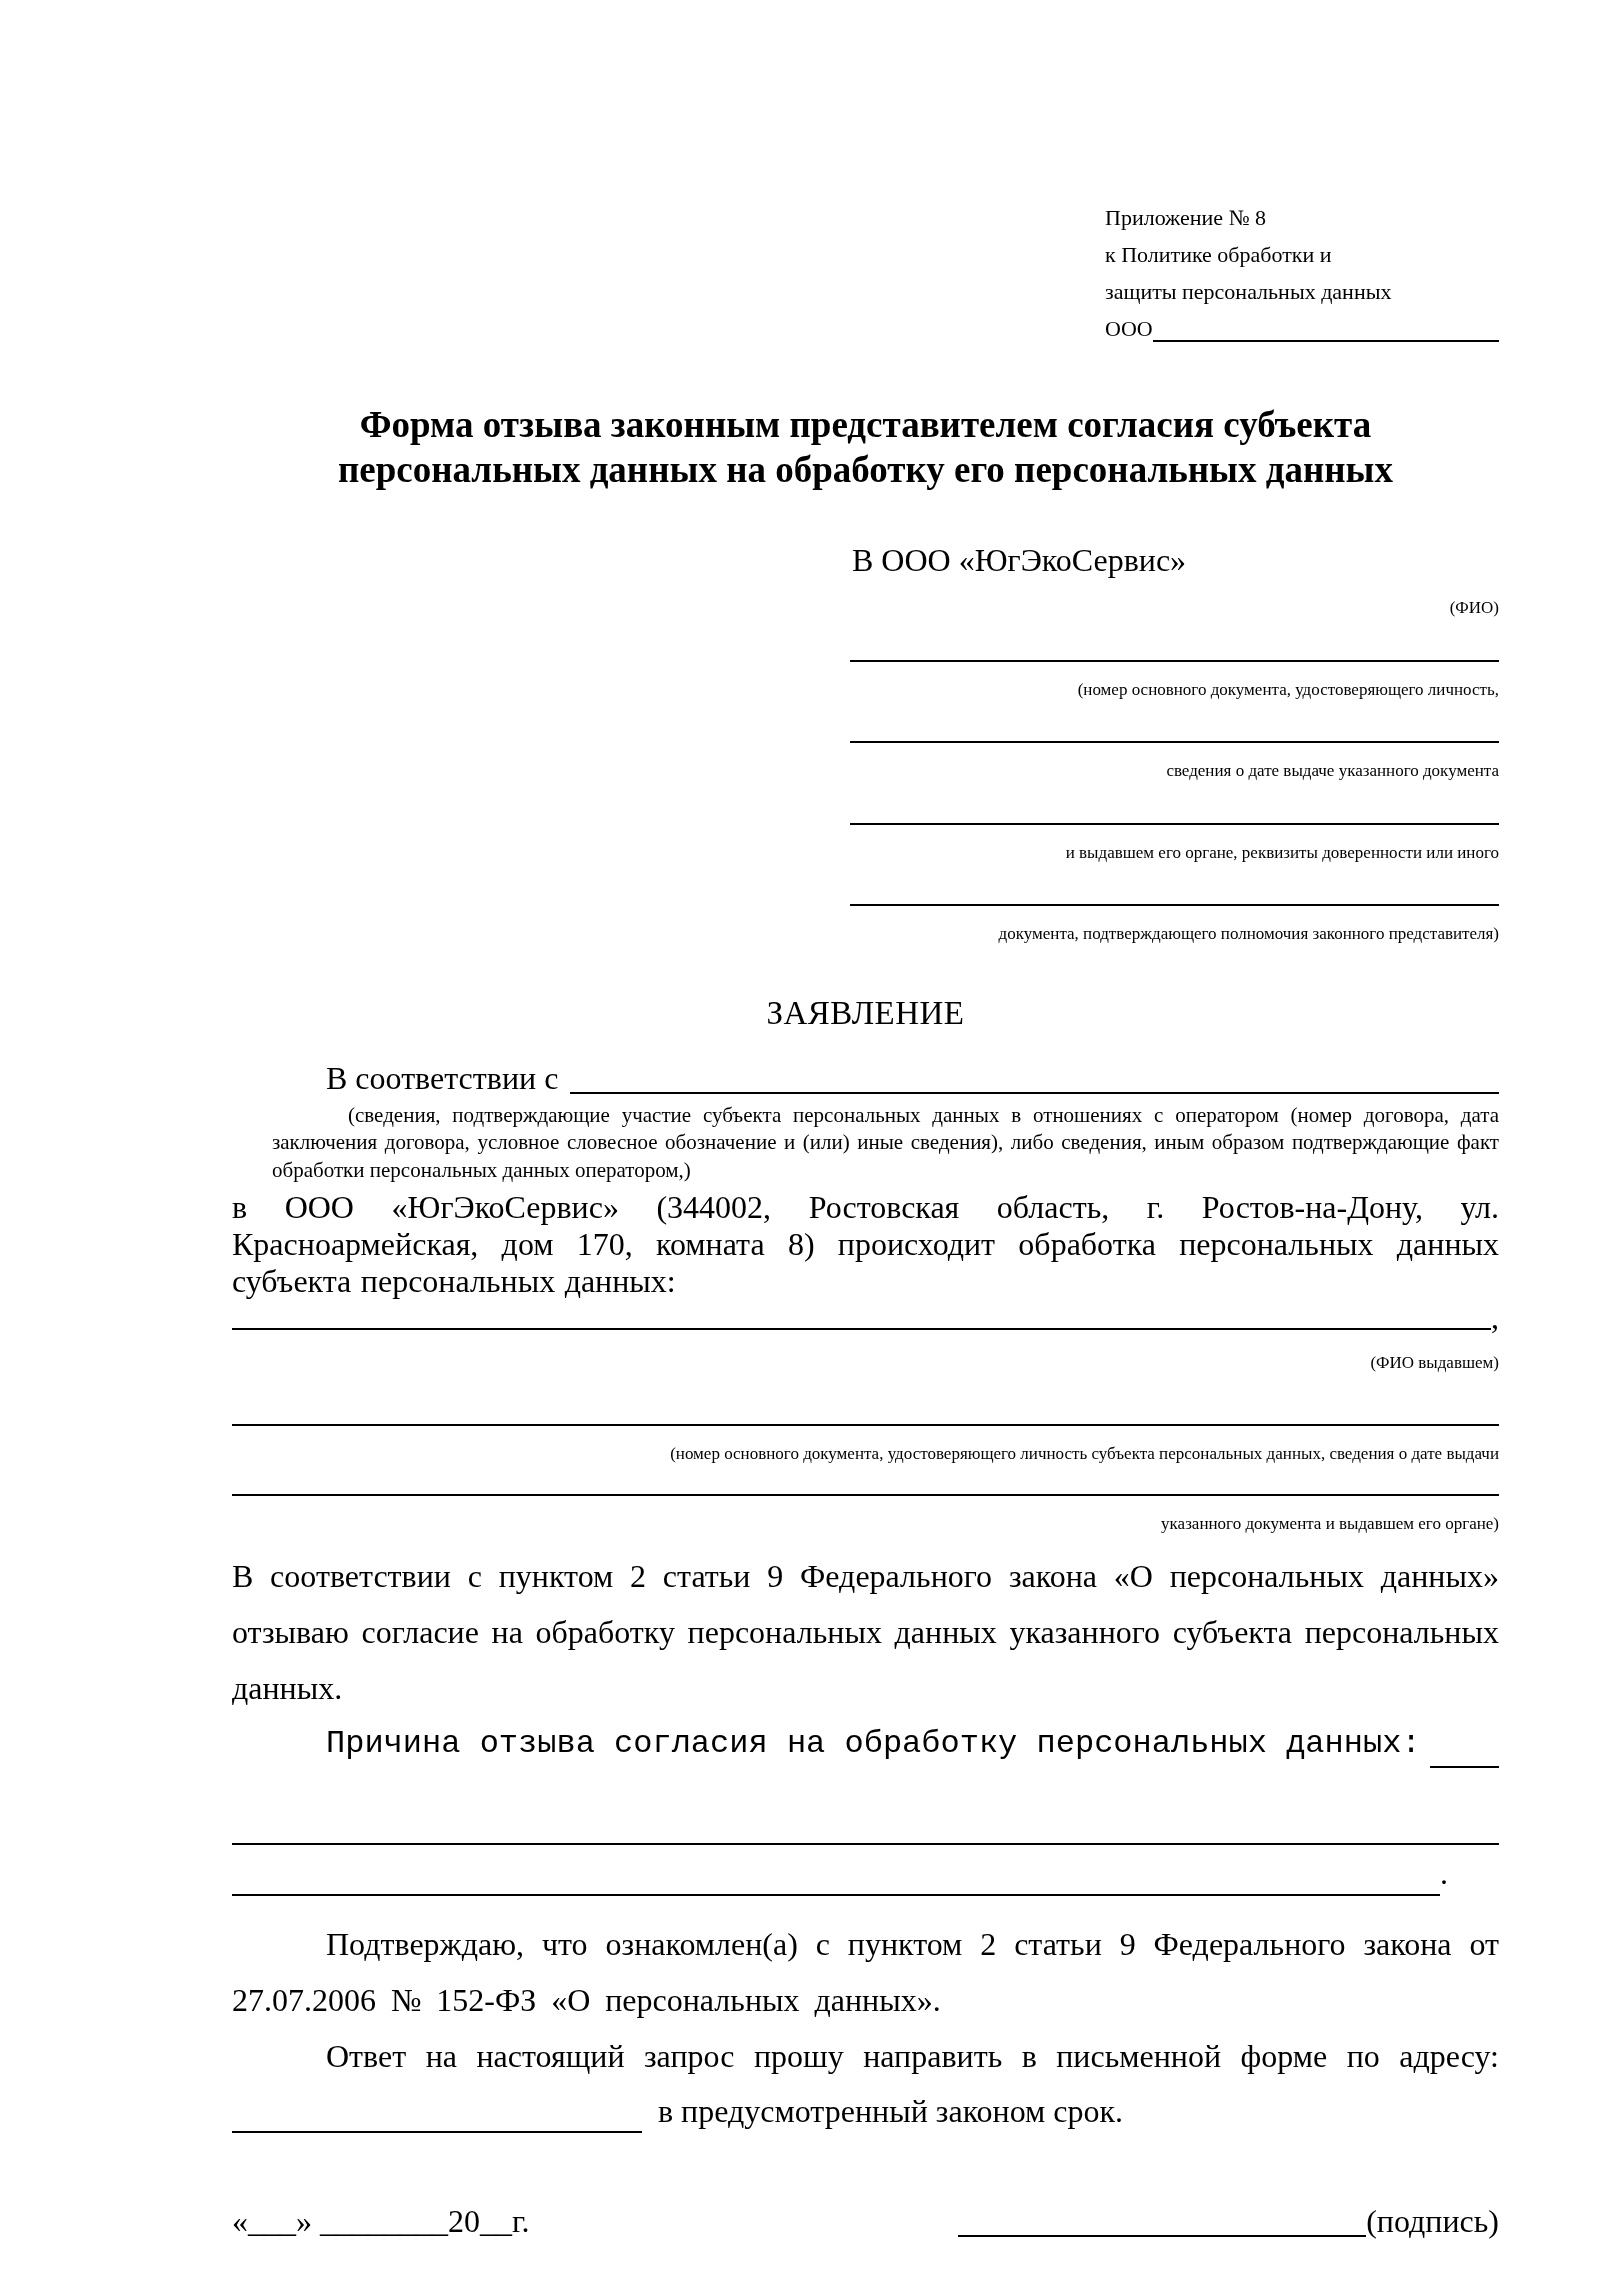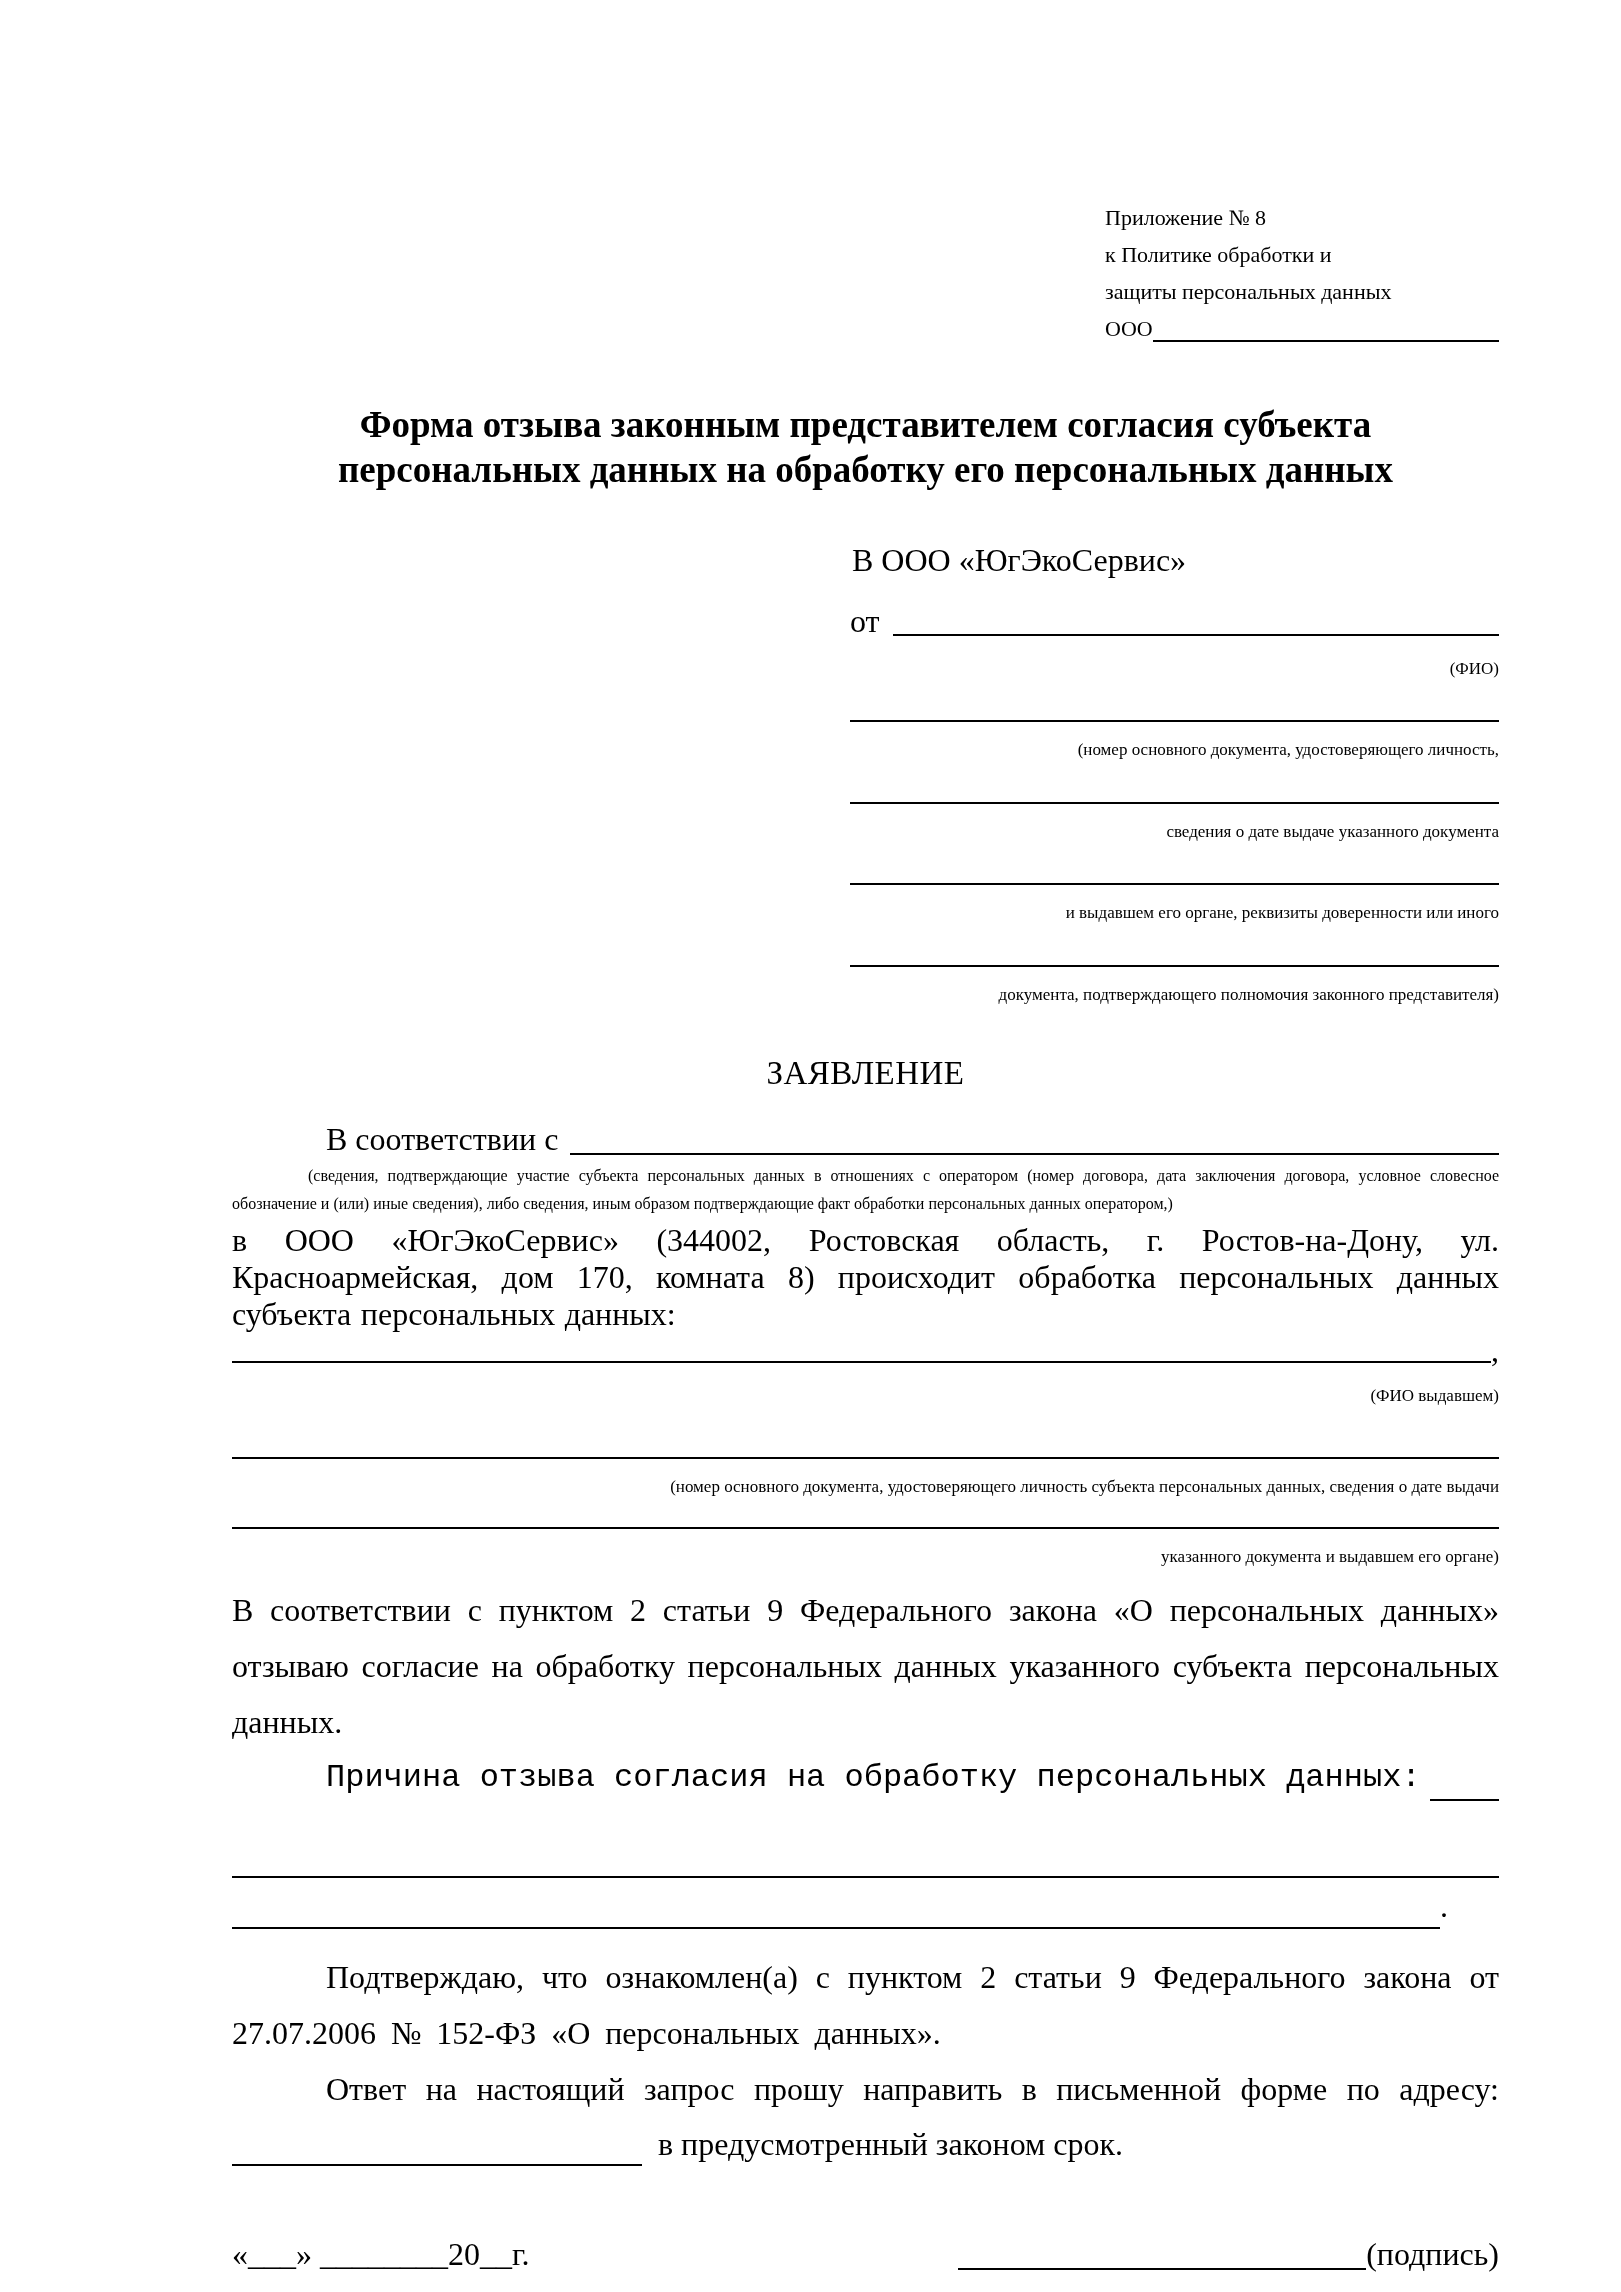--- a/index.html
+++ b/index.html
@@ -22,21 +22,21 @@
   .title { margin-top: 55px; text-align: center; font-weight: bold; font-size: 37px; line-height: 45px; }
   .addressee { width: 649px; margin-left: 618px; margin-top: 49px; }
   .to-line { padding-left: 2px; line-height: 39px; }
   .from-row { display: flex; align-items: flex-end; margin-top: 21.6px; line-height: 39px; }
   .from-row .from-label { white-space: nowrap; margin-right: 13.7px; }
   .cap { font-size: 17px; line-height: 25.5px; text-align: right; margin-top: 15px; }
   .blank-sm { height: 39px; border-bottom: 2.9px solid #000; }
   .heading { margin-top: 45px; text-align: center; font-size: 33px; letter-spacing: 0.5px; line-height: 43px; }
   .intro-row { display: flex; align-items: flex-end; margin-top: 23.5px; padding-left: 94px; line-height: 41px; }
   .intro-row .intro-label { white-space: nowrap; margin-right: 11.8px; }
-  .intro-caption { font-size: 16px; line-height: 27.4px; text-align: justify; text-indent: 76px; margin-top: 2.9px; }
+  .intro-caption { font-size: 21px; line-height: 27.4px; text-align: justify; text-indent: 76px; margin-top: 2.9px; margin-left: 40px; }
   .p-operator { margin-top: 4.9px; line-height: 37px; text-align: justify; word-spacing: 1.5px; }
   .subject-row { display: flex; align-items: flex-end; height: 35px; line-height: 35px; }
   .blank-w1 { margin-top: 7.8px; height: 41px; border-bottom: 2.9px solid #000; }
   .blank-w2 { height: 27.4px; border-bottom: 2.9px solid #000; }
   .p-withdraw { margin-top: 11.8px; line-height: 56px; text-align: justify; word-spacing: 3.9px; }
   .reason-row { display: flex; align-items: flex-end; padding-left: 94px; height: 56px; line-height: 56px; font-family: Liberation Mono, monospace; }
   .reason-row .reason-label { white-space: nowrap; margin-right: 9.8px; }
   .blank-b1 { margin-top: 25.5px; height: 45px; border-bottom: 2.9px solid #000; }
   .dot-row { display: flex; align-items: flex-end; height: 57px; line-height: 57px; }
   .line-fixed { width: 1208px; border-bottom: 2.9px solid #000; height: 0; align-self: flex-end; margin-bottom: 5.9px; }
@@ -63,24 +63,20 @@
     </div>
   </div>
 
   <div class="title">
     <div>Форма отзыва законным представителем согласия субъекта</div>
     <div>персональных данных на обработку его персональных данных</div>
   </div>
 
   <div class="addressee">
     <div class="to-line">В ООО «ЮгЭкоСервис»</div>
-    <div class="from-row">
-      <span class="from-label">от</span>
-      <span class="fill-line"></span>
-    </div>
     <div class="cap">(ФИО)</div>
     <div class="blank-sm"></div>
     <div class="cap">(номер основного документа, удостоверяющего личность,</div>
     <div class="blank-sm"></div>
     <div class="cap">сведения о дате выдаче указанного документа</div>
     <div class="blank-sm"></div>
     <div class="cap">и выдавшем его органе, реквизиты доверенности или иного</div>
     <div class="blank-sm"></div>
     <div class="cap">документа, подтверждающего полномочия законного представителя)</div>
   </div>

